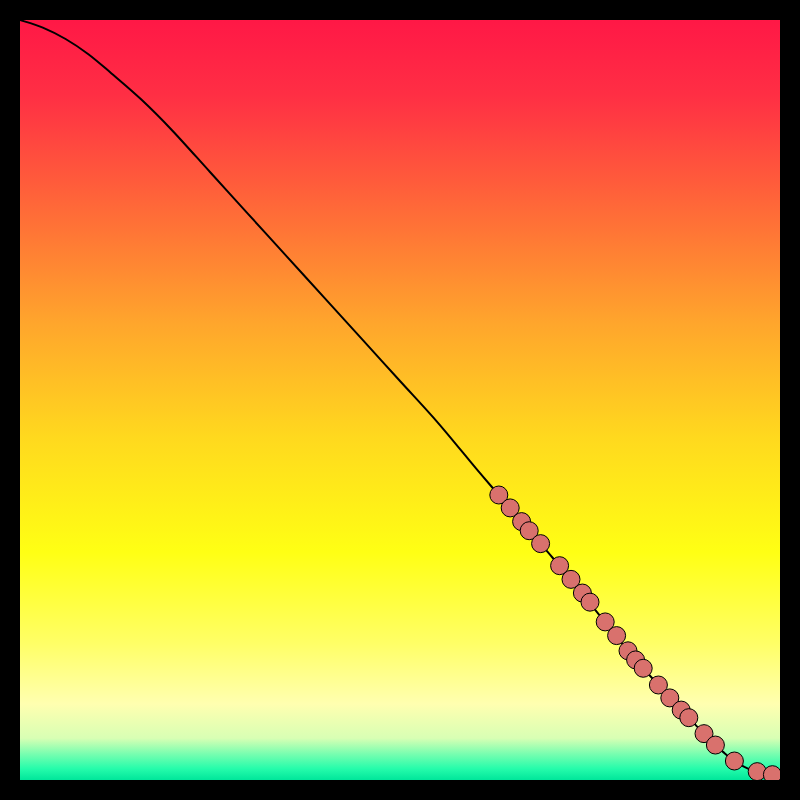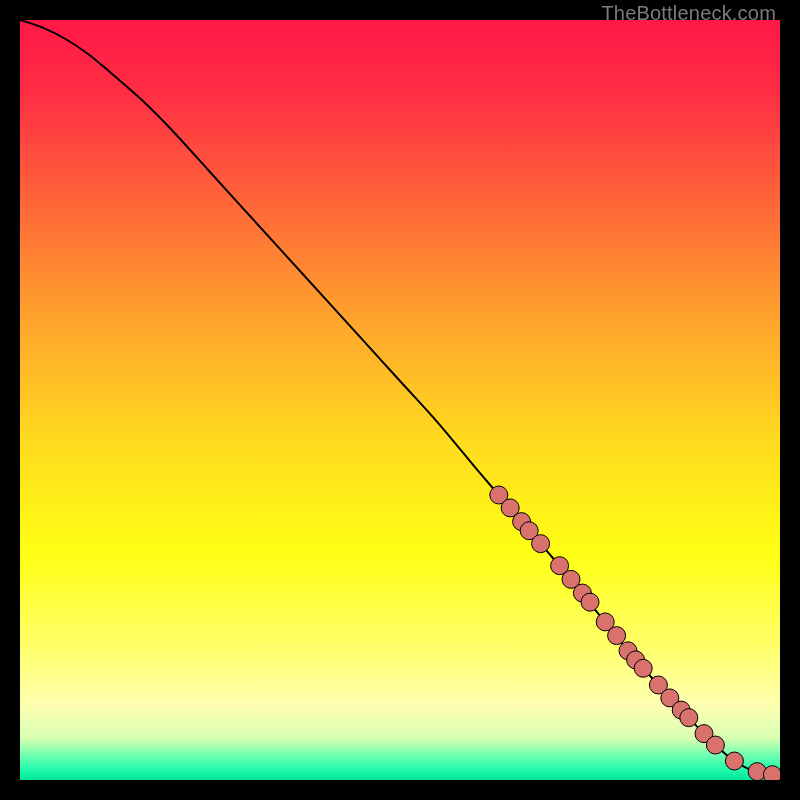--- a/index.html
+++ b/index.html
@@ -26,21 +26,20 @@
     color: #7b7b7b;
     font-weight: 500;
     letter-spacing: 0.2px;
   }
   svg { display: block; }
 </style>
 </head>
 <body>
 
 <div class="stage">
-  <div class="watermark">TheBottleneck.com</div>
   <div class="plot">
     <svg id="chart-svg" width="760" height="760" viewBox="0 0 760 760">
       <defs>
         <linearGradient id="bg-grad" x1="0" y1="0" x2="0" y2="1">
             <stop offset="0.00%" stop-color="#ff1846"></stop>
             <stop offset="10.00%" stop-color="#ff2f44"></stop>
             <stop offset="25.00%" stop-color="#ff6a38"></stop>
             <stop offset="40.00%" stop-color="#ffa62c"></stop>
             <stop offset="55.00%" stop-color="#ffd91e"></stop>
             <stop offset="70.00%" stop-color="#ffff14"></stop>

